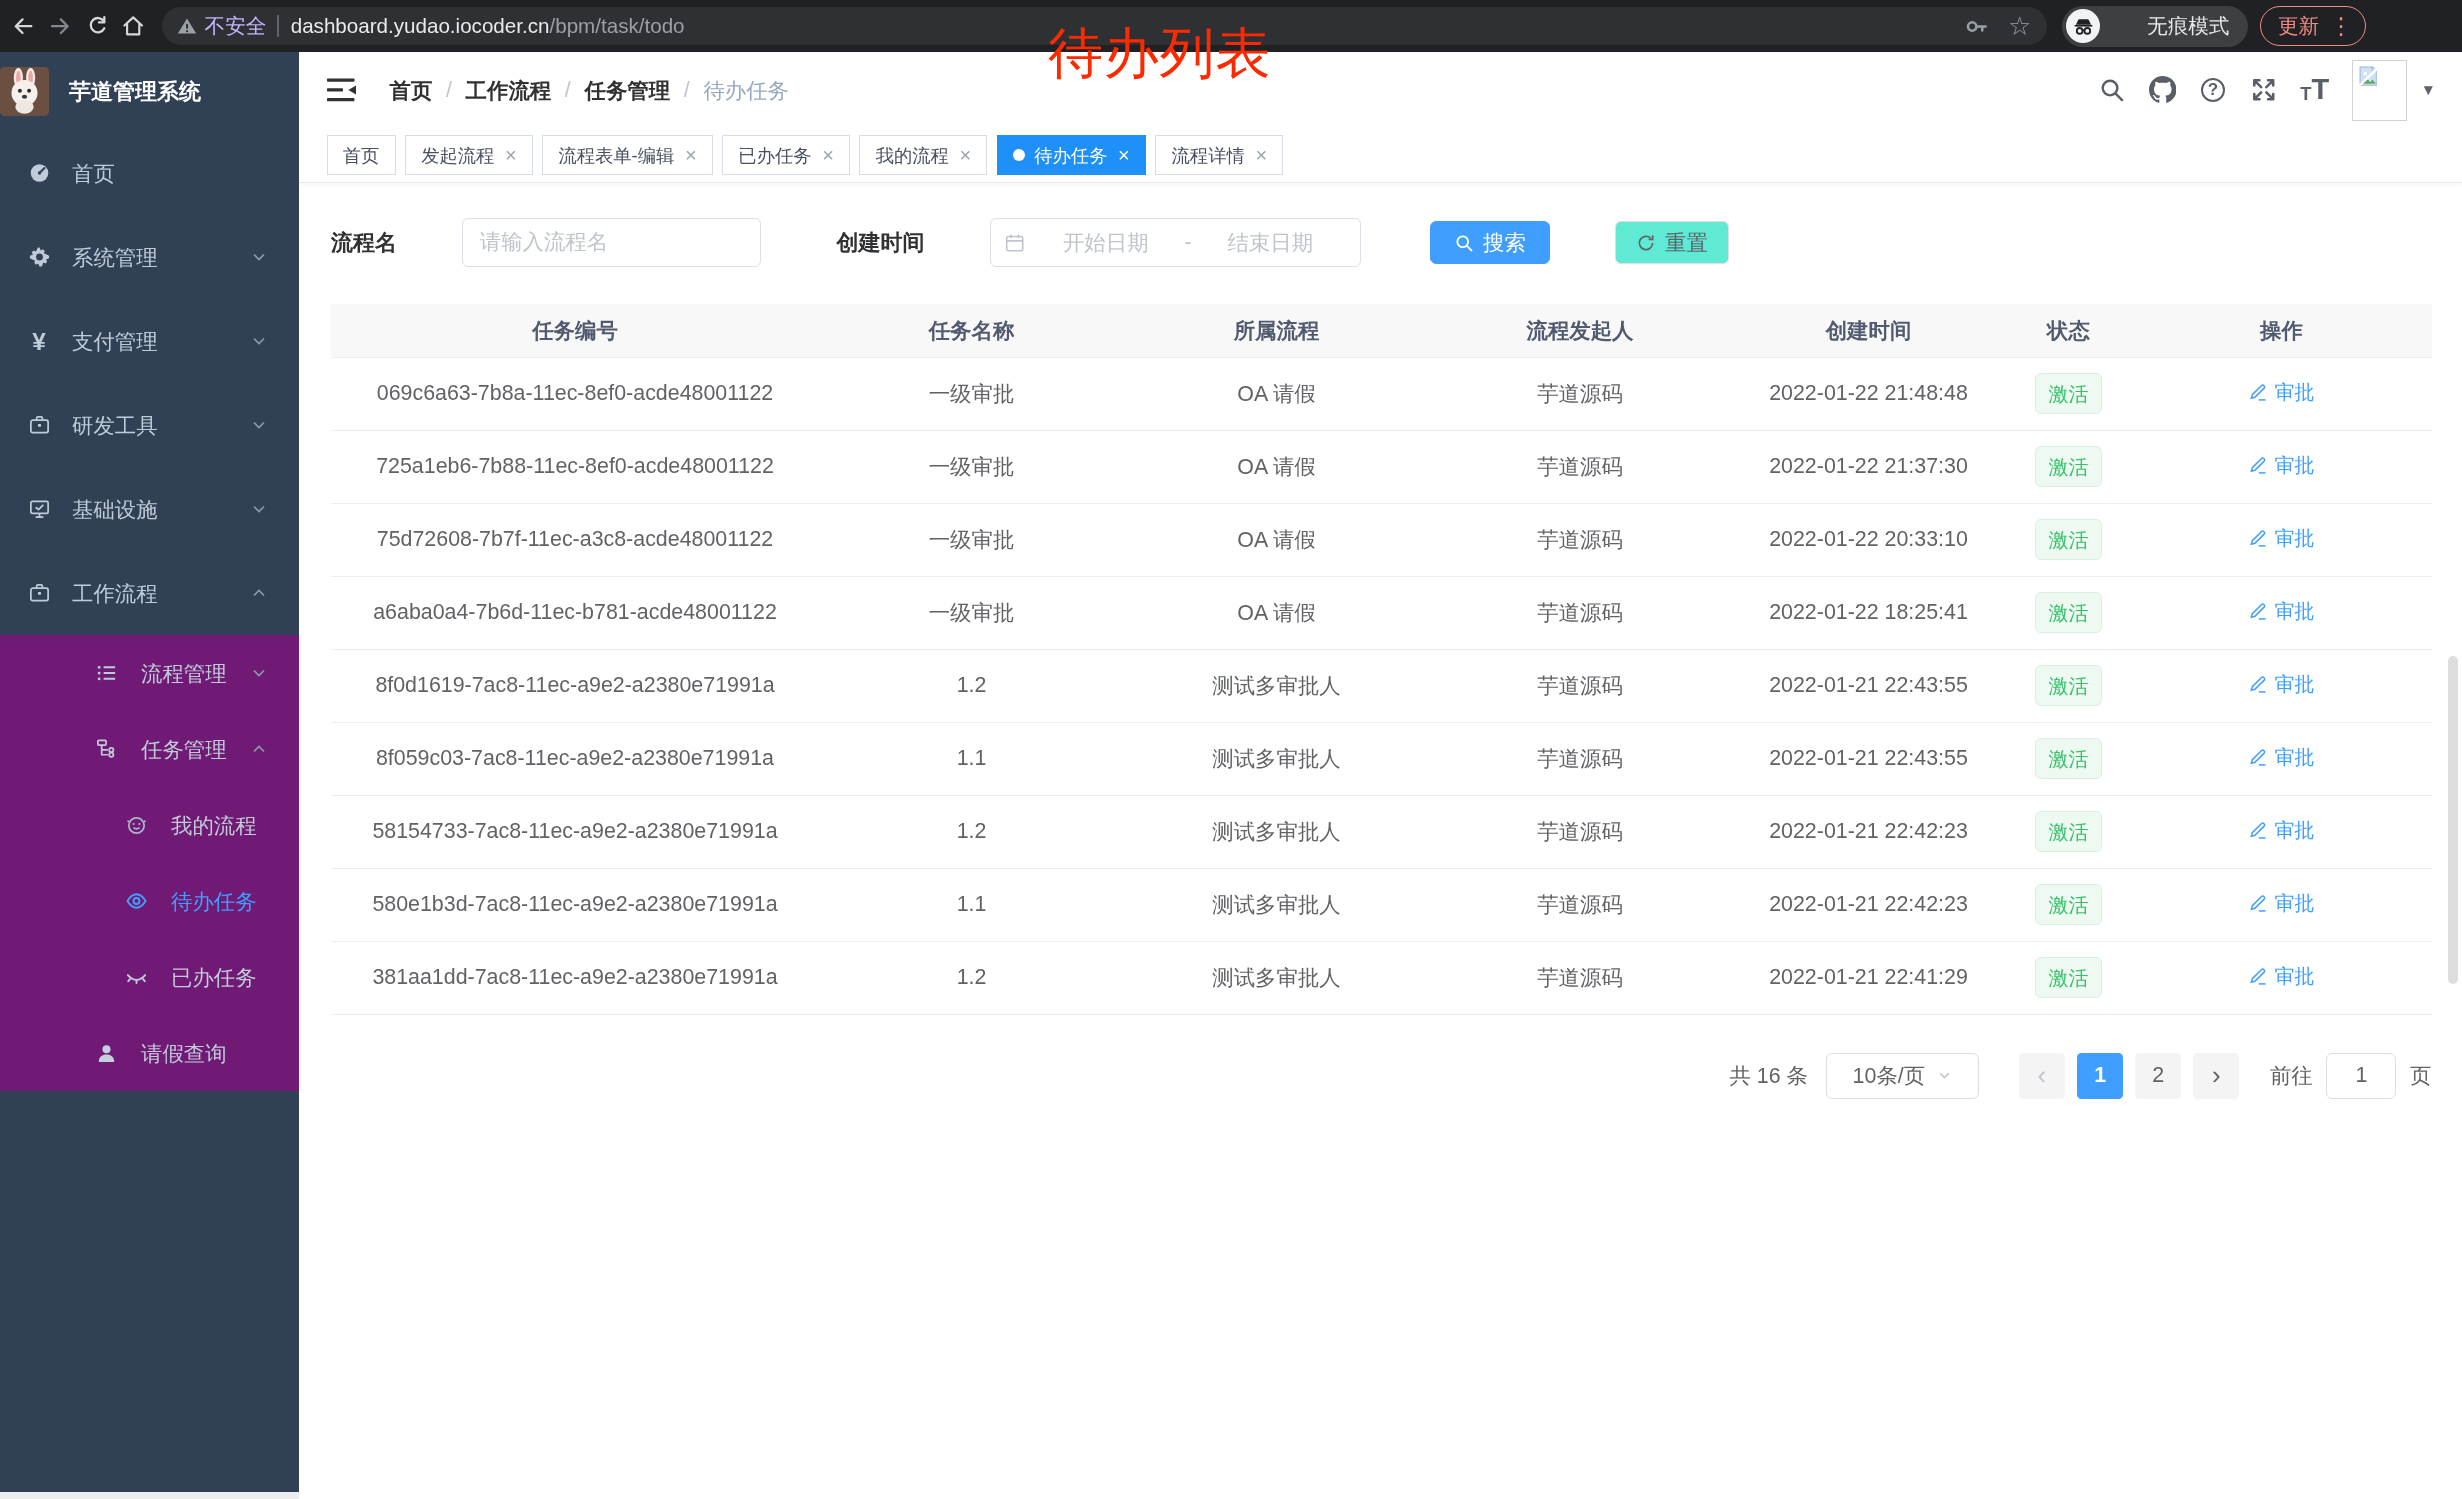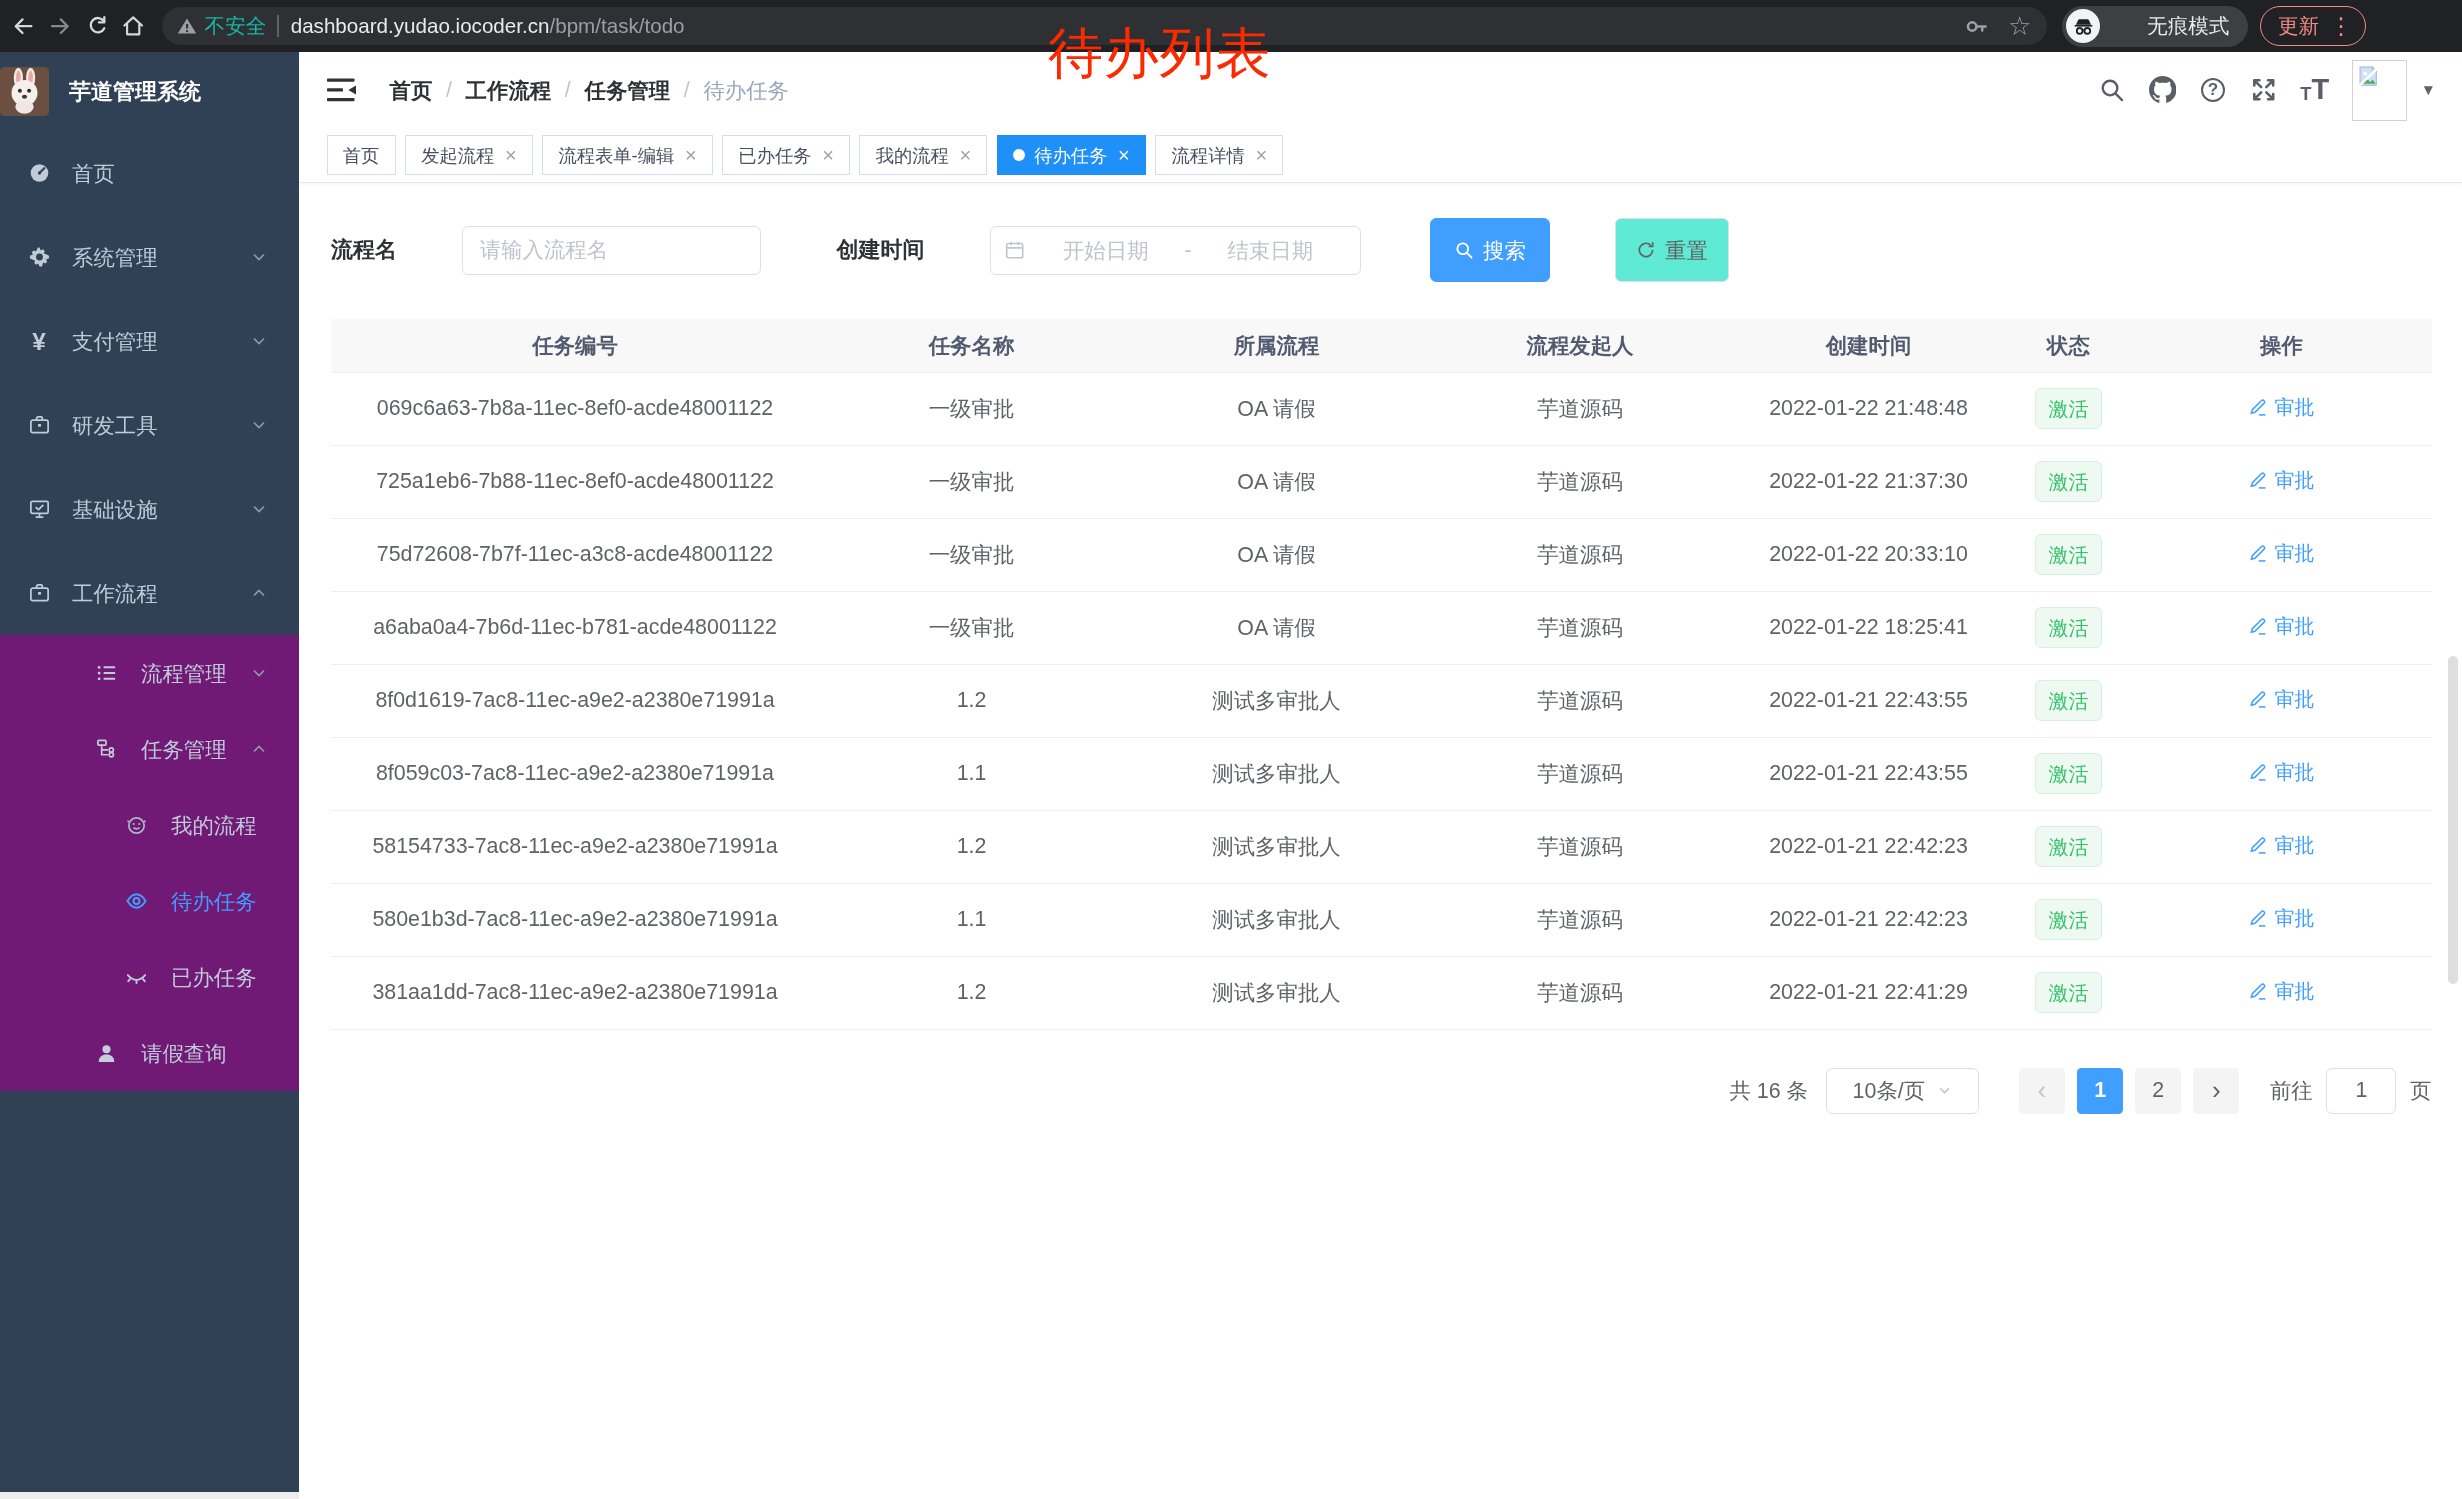--- a/index.html
+++ b/index.html
@@ -14,21 +14,21 @@
     background:#202124; display:flex; align-items:center;
     padding:0 96px 0 9.2px; z-index:10;
   }
   .navbtn { width:29px; height:29px; margin-right:7.6px; display:flex; align-items:center; justify-content:center; flex:0 0 auto; }
   .navbtn svg { width:24.4px; height:24.4px; }
   .addr {
     flex:1; height:38px; background:#2f3034; border-radius:19px;
     margin:0 15.3px 0 6.1px; display:flex; align-items:center; padding:0 15.3px; min-width:0;
   }
   .addr .warn { width:20px; height:20px; flex:0 0 auto; }
-  .addr .sec { color:#14b8a6; font-size:20.6px; margin:0 10.7px 0 7.6px; white-space:nowrap;font-family:Liberation Mono, monospace; }
+  .addr .sec { color:#c4b5fd; font-size:20.6px; margin:0 10.7px 0 7.6px; white-space:nowrap;font-family:Liberation Mono, monospace; }
   .addr .vdiv { width:1.5px; height:21.4px; background:#5f6368; margin-right:12.2px; }
   .addr .host { color:#e8eaed; font-size:20.6px; white-space:nowrap; }
   .addr .path { color:#9aa0a6; font-size:20.6px; white-space:nowrap; }
   .addr .sp { flex:1; }
   .addr .keyicon { width:23px; height:23px; margin-right:20px; }
   .addr .star { color:#9aa0a6; font-size:26px; line-height:1; }
   .incog {
     height:41px; background:#3c4043; border-radius:20.6px; flex:0 0 auto;
     display:flex; align-items:center; padding:0 18.3px 0 4.6px; margin-right:12.2px;gap:36px;
   }
@@ -96,21 +96,21 @@
   .content { padding:35px 30.5px 0 32px; flex:1; }
   .filters { display:flex; align-items:center; margin-bottom:37px;gap:48px; }
   .flabel { font-size:22px; font-weight:bold; color:#303133; margin-right:17px; white-space:nowrap; }
   .finput { width:299px; height:49px; border:1.5px solid #dcdfe6; border-radius:6.1px; display:flex; align-items:center; padding:0 6.1px; margin-right:27.5px; }
   .finput input { border:none; outline:none; width:100%; font-size:21.4px; color:#606266; padding:0 10.7px; font-family:inherit; background:transparent; }
   .finput input::placeholder { color:#bfc4cc; }
   .daterange { width:371px; height:49px; border:1.5px solid #dcdfe6; border-radius:6.1px; display:flex; align-items:center; padding:0 13.7px; margin-right:21.4px; color:#bfc4cc; font-size:21.4px; }
   .daterange .cal { width:21.4px; height:21.4px; margin-right:4.6px; flex:0 0 auto; }
   .daterange .ph { flex:1; text-align:center; white-space:nowrap; }
   .daterange .dash { color:#bfc4cc; padding:0 3.1px; }
-  .btn { height:64px; border-radius:6.1px; display:flex; align-items:center; font-size:21.4px; cursor:pointer; white-space:nowrap; }
+  .btn { height:43px; border-radius:6.1px; display:flex; align-items:center; font-size:21.4px; cursor:pointer; white-space:nowrap; }
   .btn svg { width:20px; height:20px; margin-right:9.2px; }
   .btn-search { background:#409eff; color:#fff; padding:0 23px; margin-right:17px; border:1.5px solid #409eff; }
   .btn-reset { background:#5eead4; color:#606266; padding:0 20px; border:1.5px solid #dcdfe6; }
   
   table { width:100%; border-collapse:collapse; table-layout:fixed; }
   thead th { height:53px; background:#f8f8f9; color:#515a6e; font-size:21.4px; font-weight:600; text-align:center; border-bottom:1.5px solid #ebeef5; }
   tbody td { height:73px; text-align:center; font-size:21.4px; color:#606266; border-bottom:1.5px solid #ebeef5; white-space:nowrap; overflow:hidden; }
   .badge { display:inline-block; padding:7.6px 12.2px; border-radius:6.1px; background:#eef9f1; border:1.5px solid #d6f1e0; color:#33c269; font-size:20px; line-height:1.2; }
   .approve { color:#409eff; font-size:20px; display:inline-flex; align-items:center; cursor:pointer; }
   .approve svg { width:20px; height:20px; margin-right:6.1px; }

